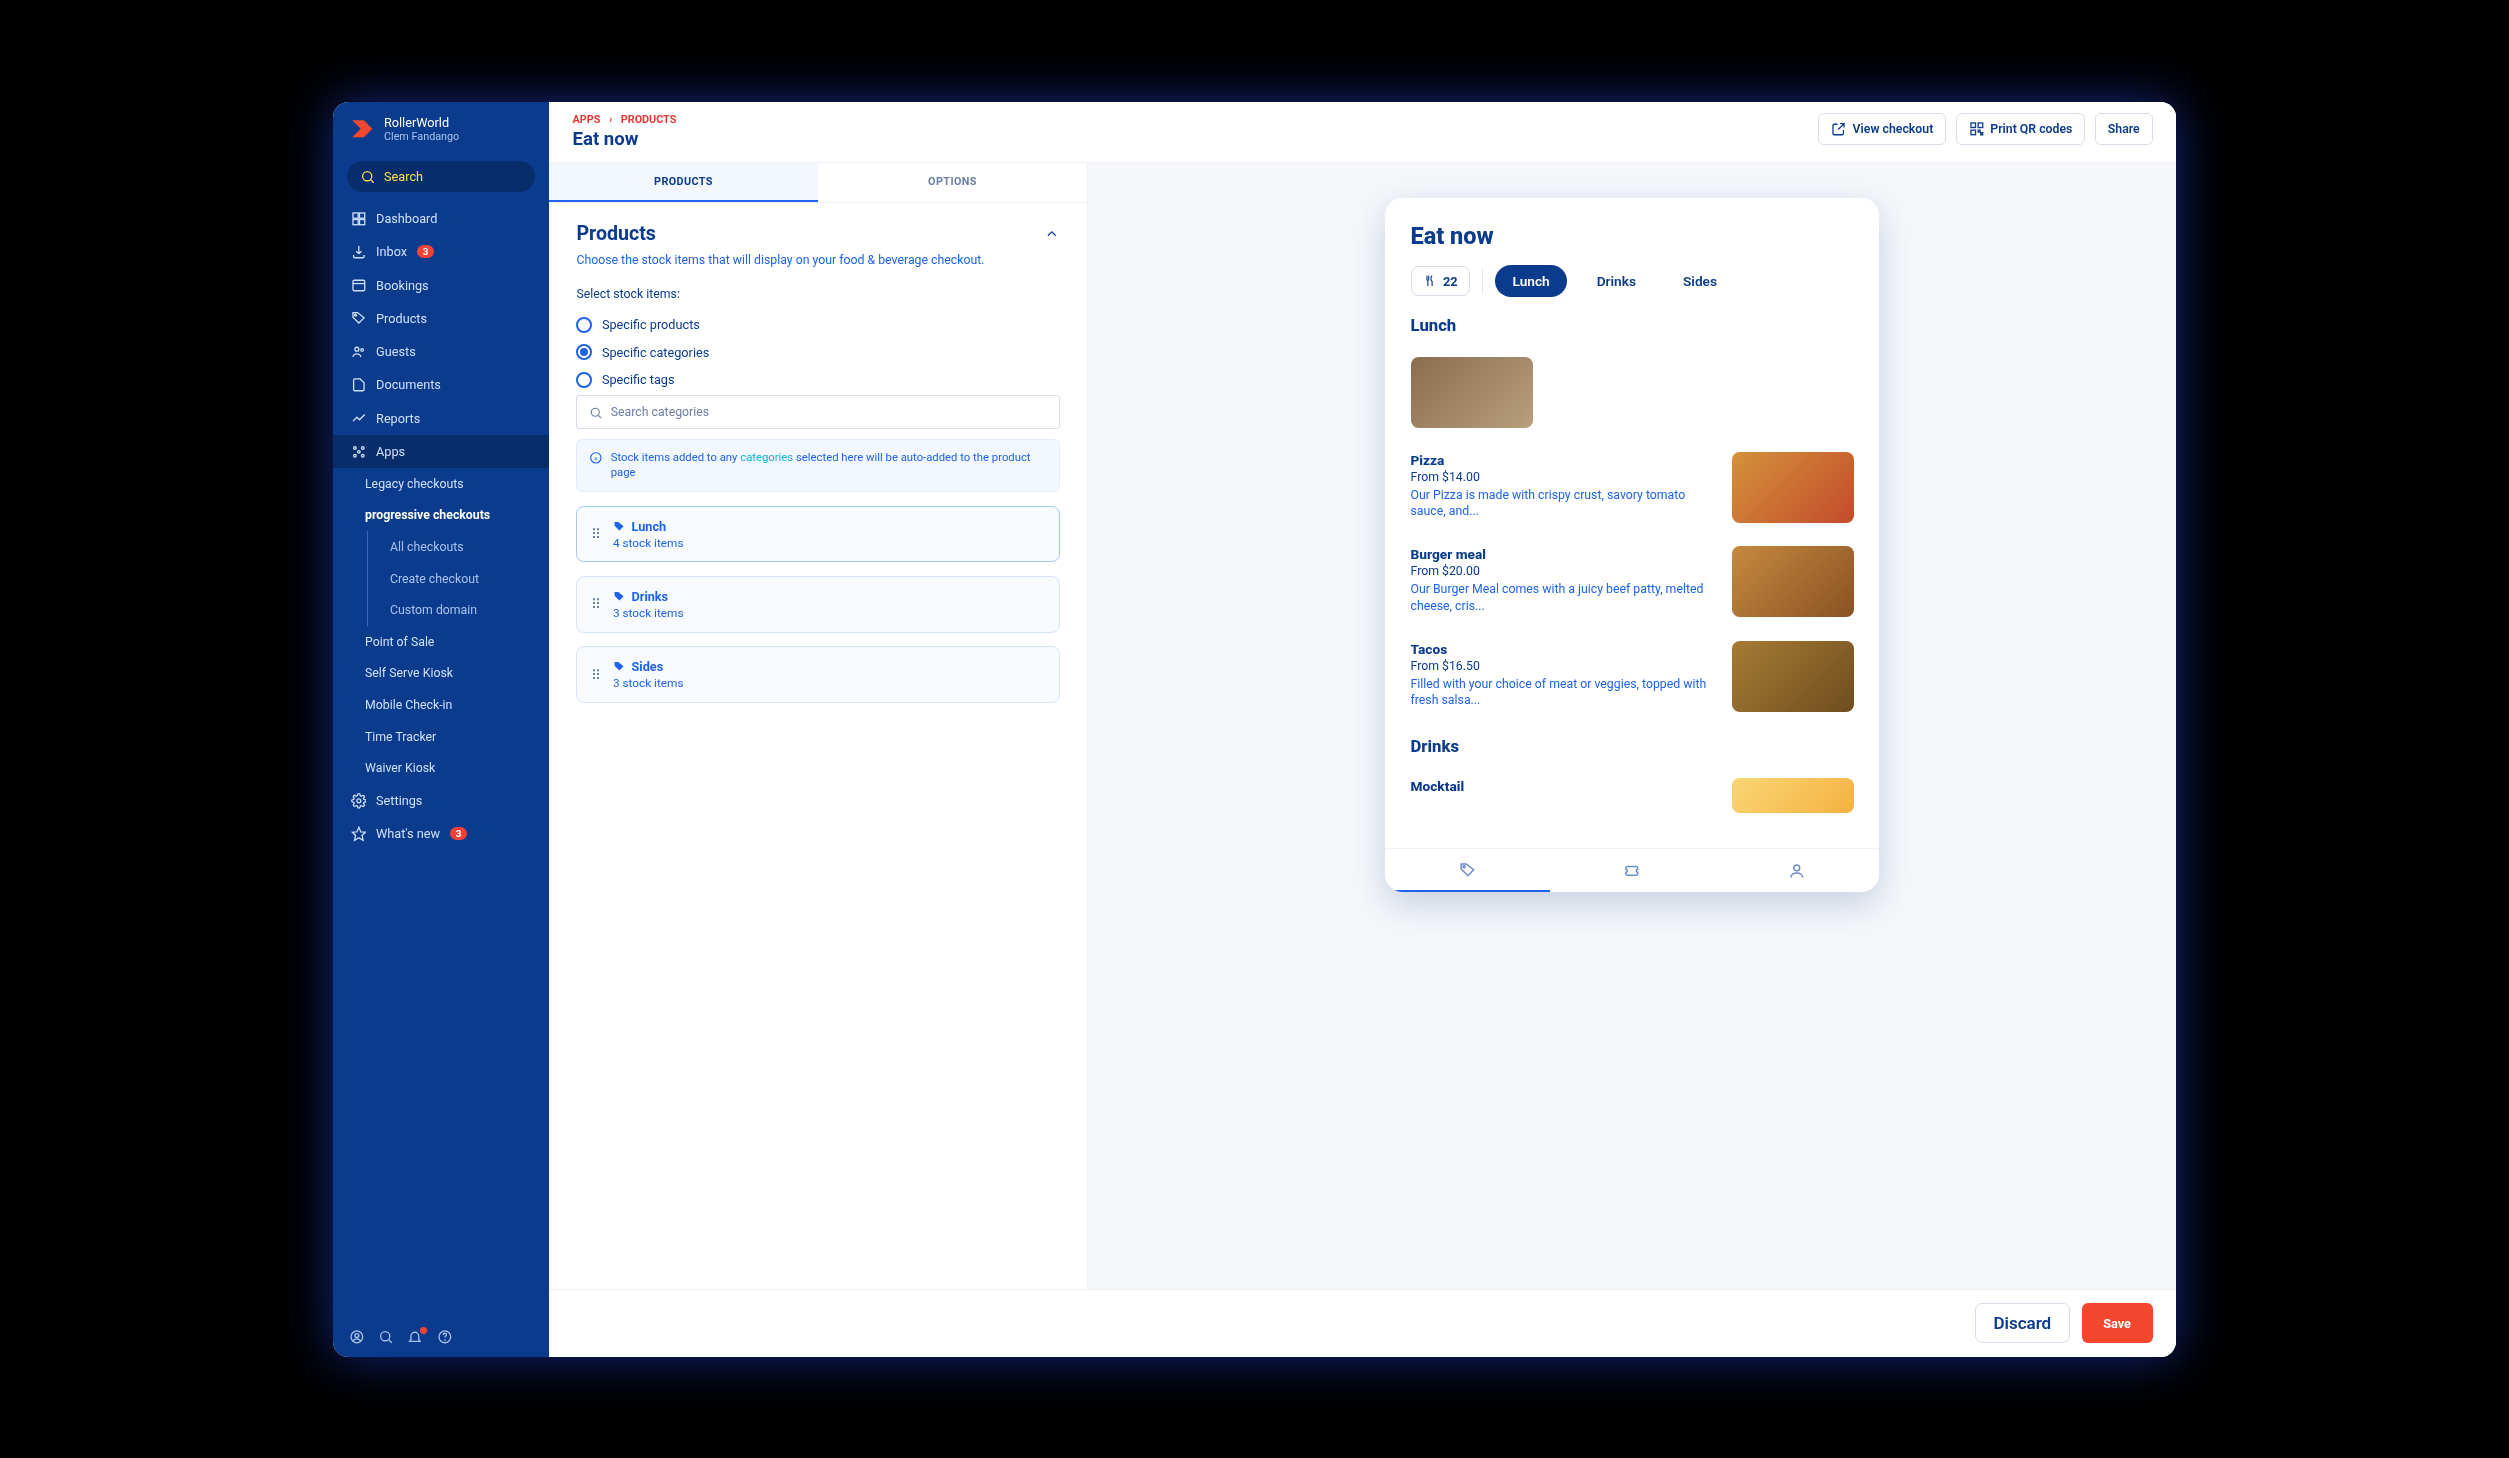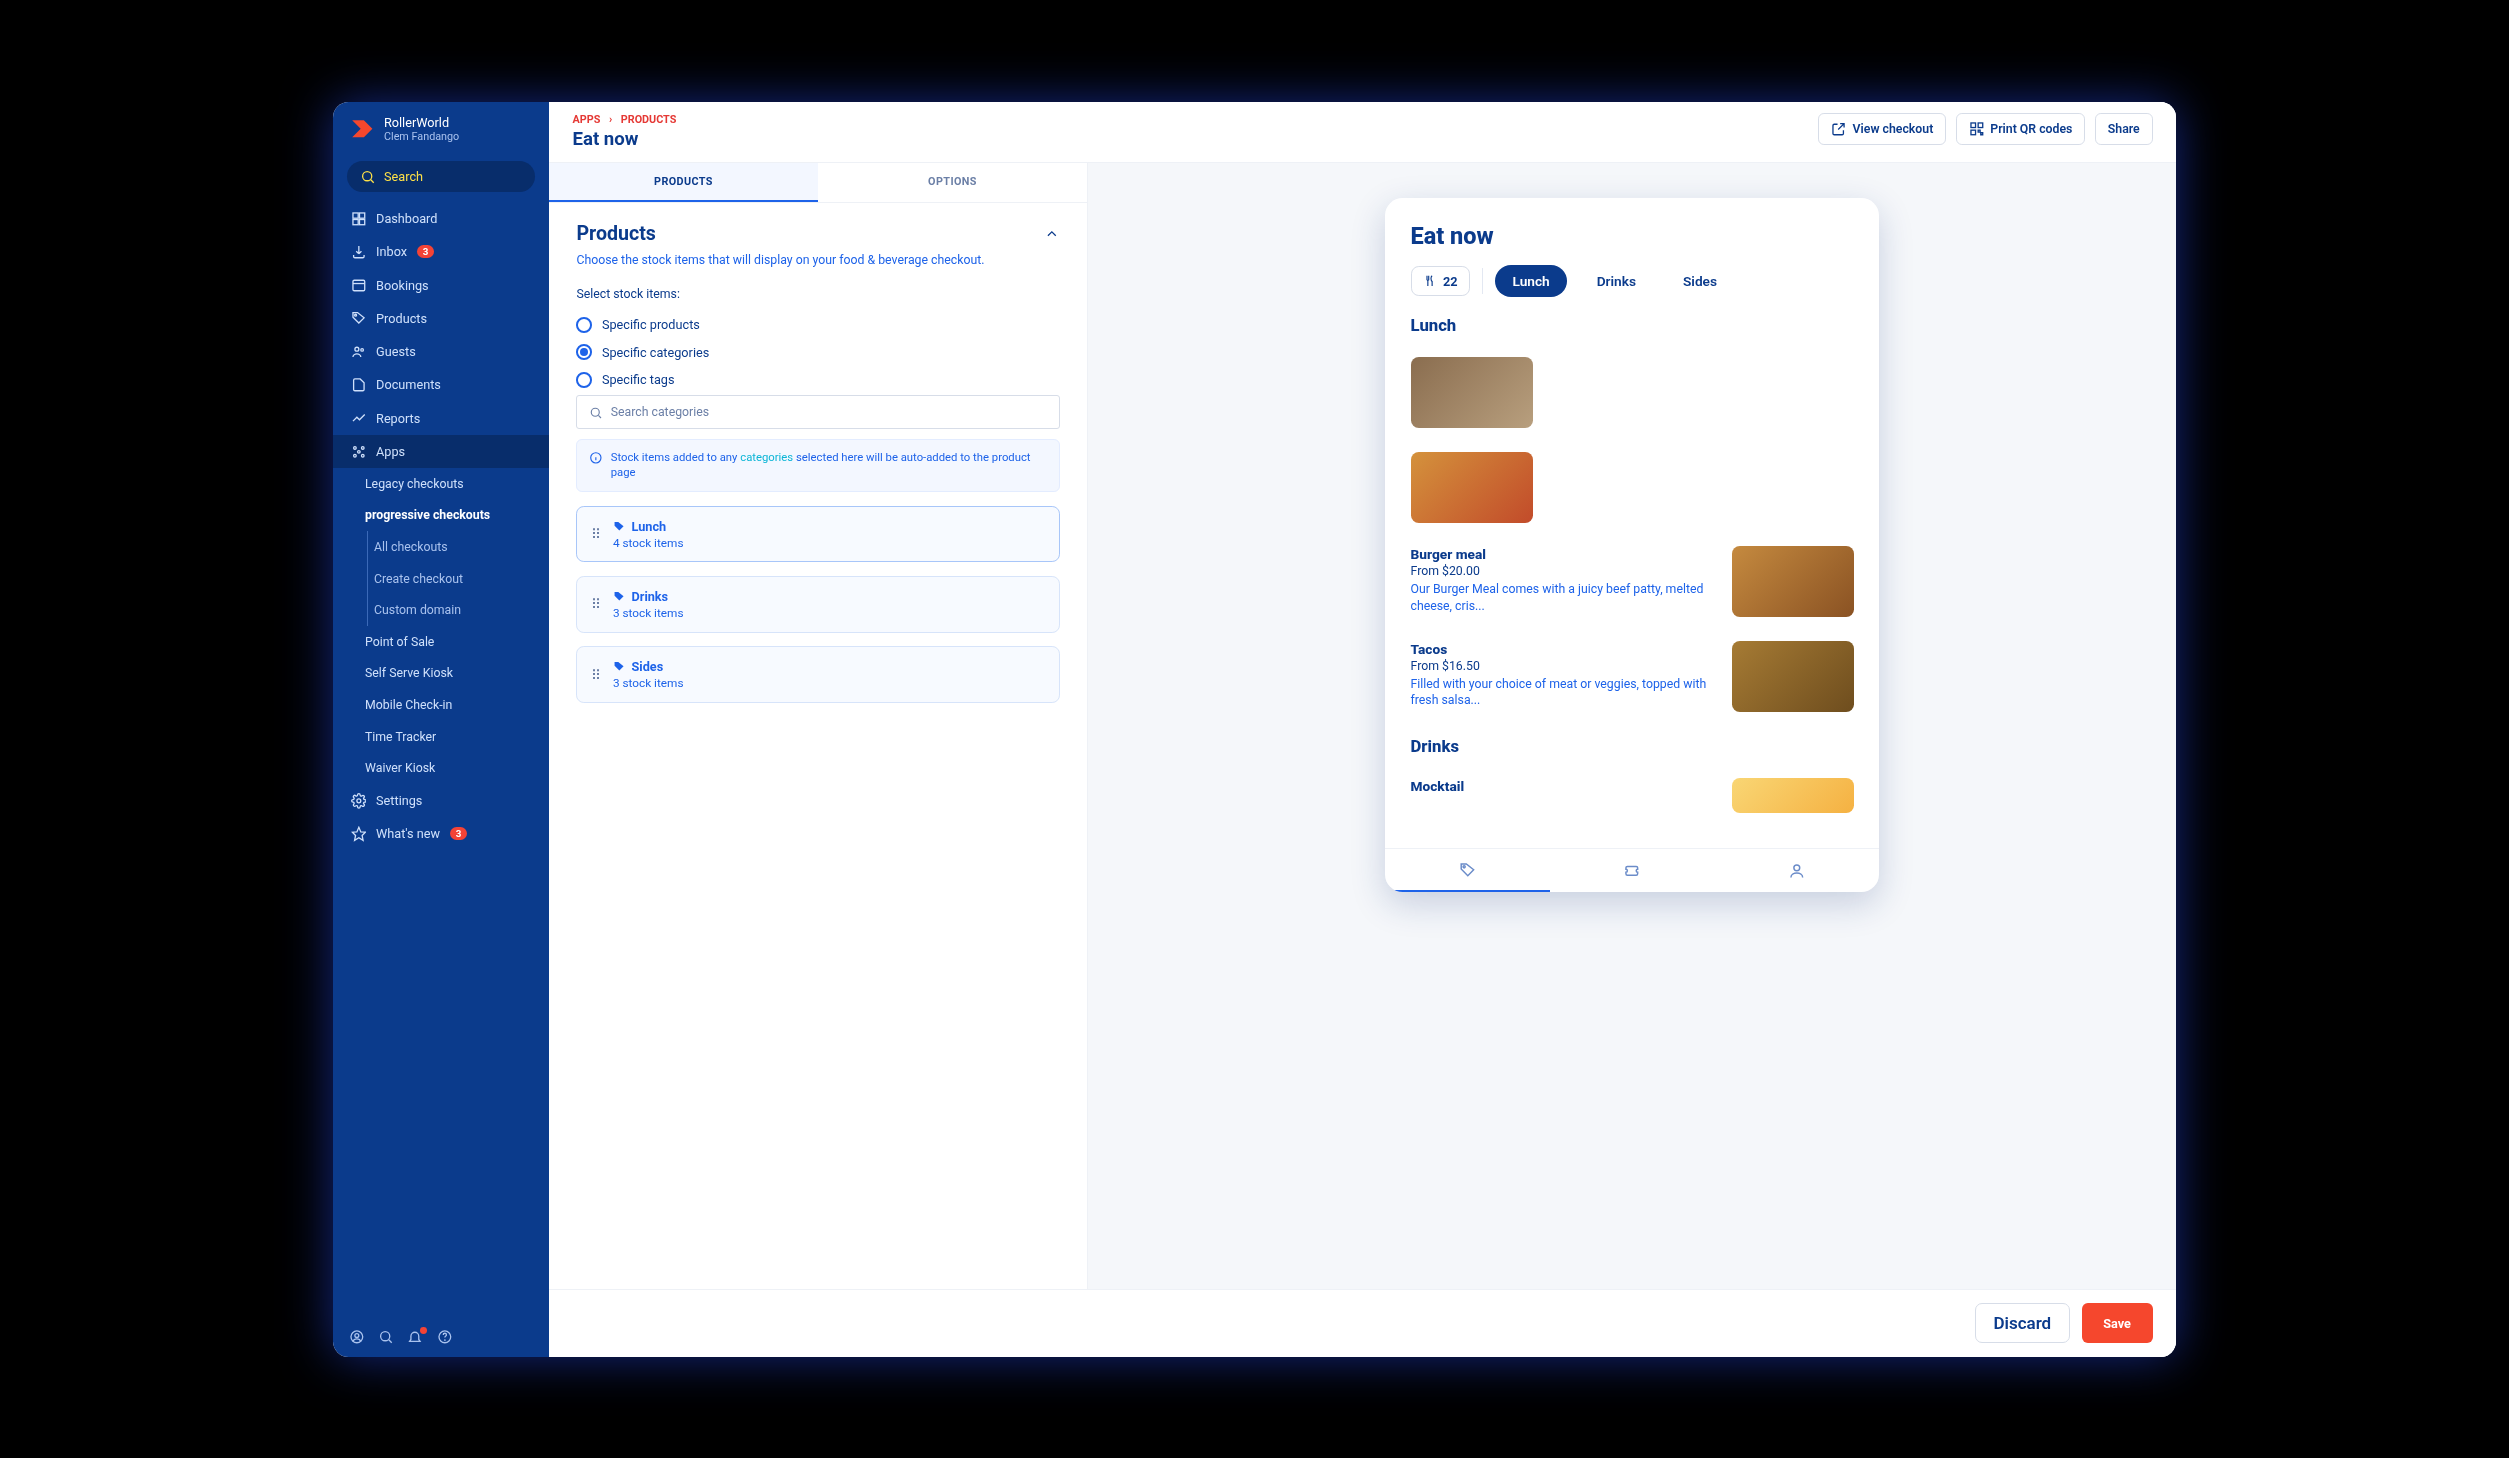--- a/index.html
+++ b/index.html
@@ -9,21 +9,21 @@
 .brand{display:flex;align-items:center;gap:9.8px;padding:13.7px 15.7px}
 .brand-logo{width:25.5px;height:25.5px;display:flex;align-items:center;justify-content:center}
 .brand-text{display:flex;flex-direction:column}
 .brand-title{font-weight:400;font-size:12.7px}
 .brand-sub{font-size:10.8px;color:#a9c2ee}
 .search{margin:3.9px 13.7px 9.8px;background:#082d6b;border-radius:17.6px;padding:7.8px 13.7px;display:flex;align-items:flex-start;gap:8px;color:#fde047;cursor:pointer}
 .nav{flex:1;overflow:auto}
 .nav-item{display:flex;align-items:center;gap:9.8px;padding:8.8px 17.6px;color:#cfe0fb;cursor:pointer;font-size:12.7px}
 .nav-item.active{background:#082d6b}
 .nav-item.sub{padding-left:32px;font-size:12.3px}
-.nav-item.sub2{padding-left:41px;font-size:12.3px;color:#a9c2ee;position:relative}
+.nav-item.sub2{padding-left:57px;font-size:12.3px;color:#a9c2ee;position:relative}
 .tree-line{position:absolute;left:34px;top:0;bottom:0;border-left:1px solid #3b69b8}
 .nav-item.bold{font-weight:700;color:#fff}
 .badge-dot{background:#f44336;color:#fff;border-radius:9.8px;font-size:9.8px;padding:1px 5.9px;font-weight:700}
 .sidebar-foot{display:flex;gap:13.7px;padding:11.8px 15.7px;color:#a9c2ee}
 .sidebar-foot .i{cursor:pointer;position:relative}
 .dot{position:absolute;top:-2px;right:-3.9px;width:6.9px;height:6.9px;border-radius:50%;background:#f44336}
 .main{flex:1;display:flex;flex-direction:column;background:#f5f7fa}
 .header{background:#fff;padding:11.8px 23.5px;border-bottom:1px solid #eef1f6;display:flex;align-items:flex-start;justify-content:space-between}
 .crumbs{font-size:10.8px;font-weight:700;color:#e53935}
 .crumbs span{margin:0 5.9px;color:#e53935}
@@ -364,20 +364,25 @@
               <div class="chip">Drinks</div>
               <div class="chip">Sides</div>
             </div>
             <div class="menu-sec">
               <div class="menu-sec-title">Lunch</div>
               <div id="menu-items">
                   <div class="item">
                     <div class="item-img" style="background:linear-gradient(135deg,#8a6d4f,#b89f7e)"></div>
                   </div>
                   <div class="item">
+                    <div class="item-text">
+                      <div class="item-name">Pizza</div>
+                      <div class="item-price">From $14.00</div>
+                      <div class="item-desc">Our Pizza is made with crispy crust, savory tomato sauce, and...</div>
+                    </div>
                     <div class="item-img" style="background:linear-gradient(135deg,#d4923c,#c24b2a)"></div>
                   </div>
                   <div class="item">
                     <div class="item-text">
                       <div class="item-name">Burger meal</div>
                       <div class="item-price">From $20.00</div>
                       <div class="item-desc">Our Burger Meal comes with a juicy beef patty, melted cheese, cris...</div>
                     </div>
                     <div class="item-img" style="background:linear-gradient(135deg,#c58a3f,#8a5223)"></div>
                   </div>

